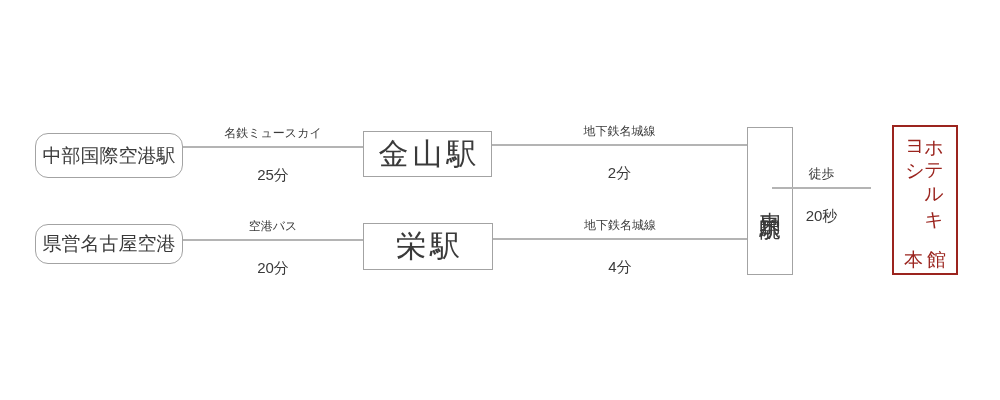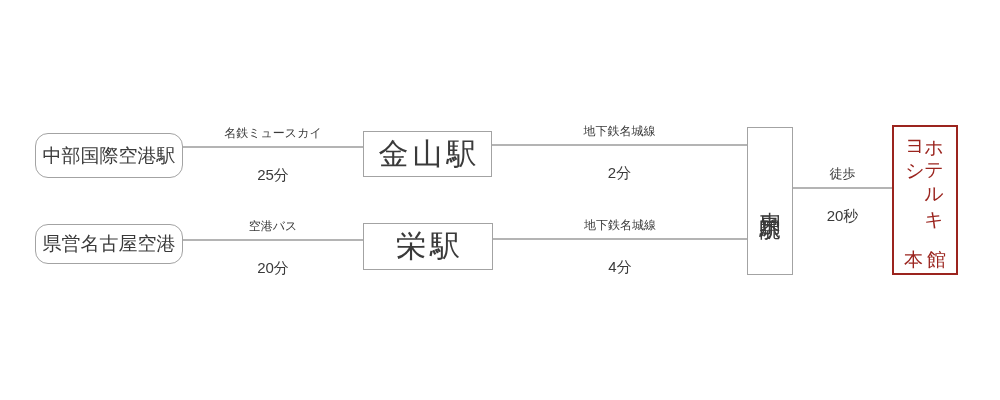--- a/index.html
+++ b/index.html
@@ -77,21 +77,21 @@
   }
   .connector .lbl-bottom{
     font-size:15px;line-height:1;
     padding-top:19px;
     white-space:nowrap;
   }
   .conn-a{left:183px; top:127px; width:180px;}
   .conn-b{left:492px; top:125px; width:255px;}
   .conn-c{left:183px; top:220px; width:180px;}
   .conn-d{left:493px; top:219px; width:254px;}
-  .conn-walk{left:793px; top:167px; width:99px;justify-content:center;}
+  .conn-walk{left:772px; top:167px; width:99px;justify-content:center;}
   .conn-walk .lbl-top{font-size:13px;}
 </style>
 </head>
 <body>
 
 <div class="canvas">
 
   <div class="station-box box-origin box-chubu">
     <span>中部国際空港駅</span>
   </div>

